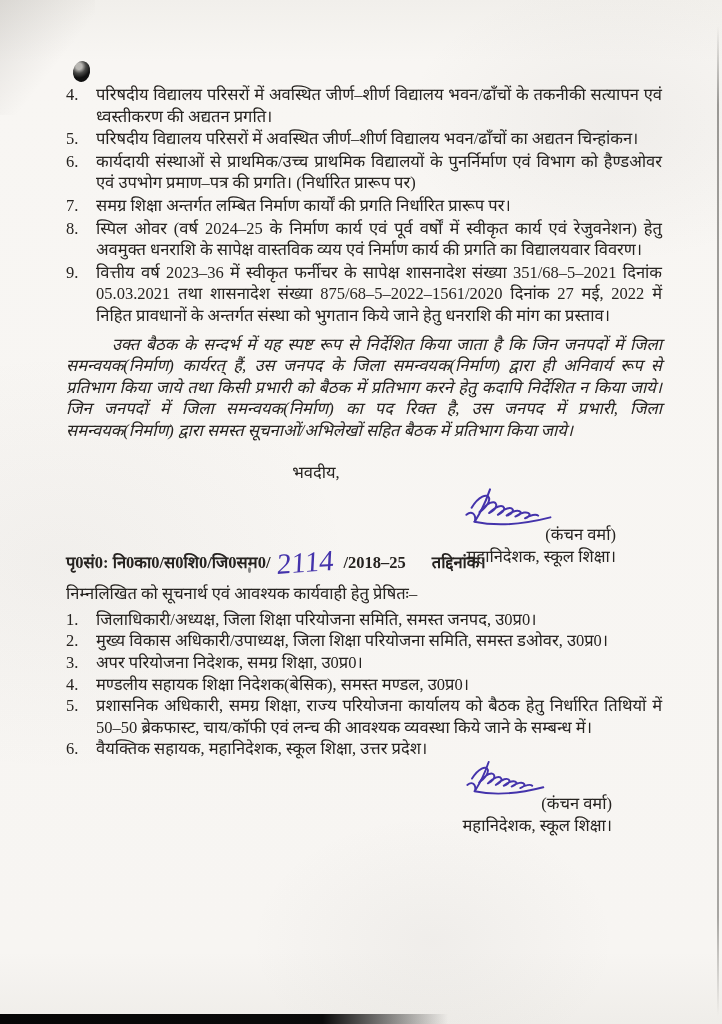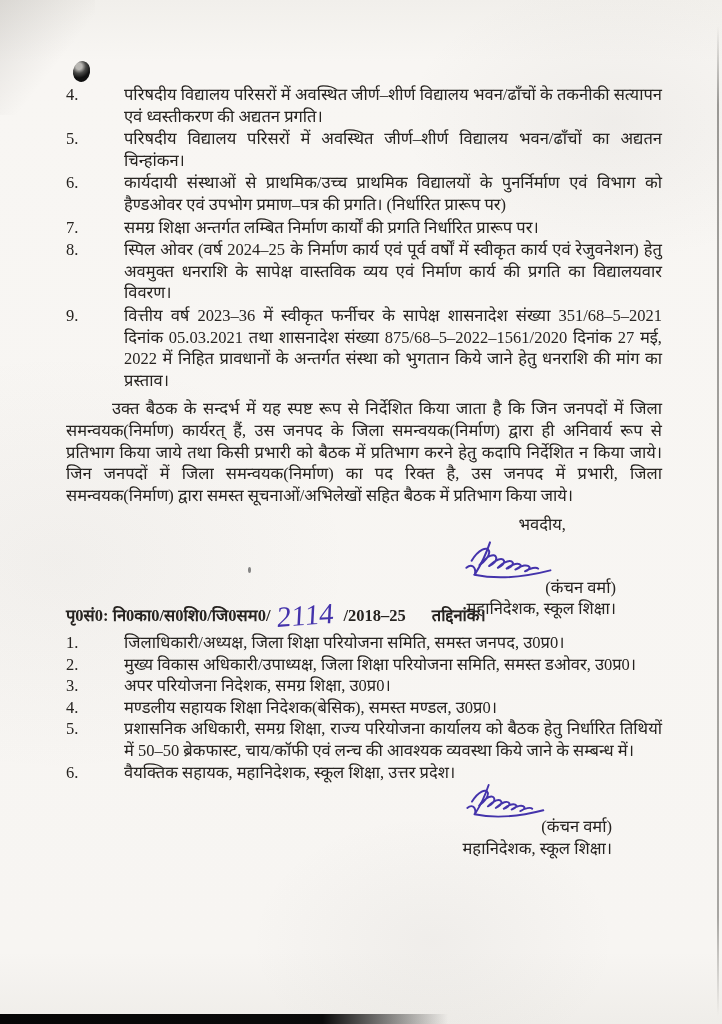--- a/index.html
+++ b/index.html
@@ -21,24 +21,24 @@
     transform:rotate(10deg);}
   .edge{position:absolute;right:3px;top:26px;bottom:8px;width:2px;
     background:linear-gradient(180deg,rgba(140,138,134,0) 0%,rgba(125,123,119,0.75) 8%,rgba(115,113,109,0.6) 90%,rgba(115,113,109,0) 100%);}
   .bottomband{position:absolute;left:0;bottom:0;height:10px;width:62%;
     background:linear-gradient(90deg,#060606 0%,#0b0b0b 72%,rgba(10,10,10,0) 100%);}
   .dot-artifact{position:absolute;left:248px;top:567px;width:3px;height:6px;background:#555;border-radius:50%;opacity:.7;}
 
   .content{position:absolute;left:66px;top:84px;width:596px;font-size:16.5px;line-height:21.6px;}
   .li{display:flex;margin-bottom:1px;}
   .num{flex:0 0 30px;}
-  .txt{flex:1;text-align:justify;margin-left:28px;}
+  .txt{flex:1;text-align:justify;}
   b{font-weight:normal;}
-  .para{margin:7px 0 0;text-align:justify;text-indent:46px;}
-  .closing{margin-top:8px;text-align:right;padding-right:96px;font-family:Liberation Serif, serif;}
+  .para{margin:7px 0 0;text-align:justify;text-indent:46px;font-style:italic;}
+  .closing{margin-top:20px;text-align:center;padding-right:96px;font-family:Liberation Serif, serif;}
   .sigblock{margin:2px 46px 0 auto;width:196px;text-align:right;}
   .sigblock.second{margin-top:-2px;margin-right:50px;}
   .sigblock svg{display:block;margin:0 auto -3px;}
   .refline{margin-top:-16px;font-weight:bold;line-height:24px;position:relative;}
   .handnum{display:inline-block;font-size:29px;font-weight:400;line-height:0;position:relative;top:4px;
     margin:0 9px 0 7px;transform:rotate(-4deg) skewX(-7deg);}
   .tadd{margin-left:26px;}
   .fwd{margin-top:8px;}
   .cc{margin-top:4px;}
   .cc .li{margin-bottom:0;}
@@ -91,20 +91,21 @@
         <path d="M17 41 C18 33 13 29 7 34"></path>
         <path d="M13 26 C21 13 31 9 33 15 C34 20 28 27 22 31 C31 20 39 17 41 22 C42 26 37 30 33 32 C41 24 48 22 50 26 C51 29 47 32 43 34 C51 26 58 25 60 28 C61 31 57 34 53 35 C60 29 67 28 69 31 C70 33 66 35 63 36 C70 31 77 30 79 33 C80 35 77 37 74 38 C80 34 87 33 89 35"></path>
         <path d="M16 42 C40 47 72 45 103 37"></path>
       </svg>
       <div class="name">(कंचन वर्मा)</div>
       <div class="title">महानिदेशक, स्कूल शिक्षा।</div>
     </div>
 
     <div class="refline"><span>पृ0सं0: नि0का0/स0शि0/जि0सम0/</span><span class="handnum" style="color:#4433ab">2114</span><span>/2018–25</span><span class="tadd">तद्दिनांक।</span></div>
 
+    <div class="fwd">निम्नलिखित को सूचनार्थ एवं आवश्यक कार्यवाही हेतु प्रेषितः–</div>
 
     <div class="cc">
       <div class="li">
         <span class="num">1.</span>
         <span class="txt">जिलाधिकारी/अध्यक्ष, जिला शिक्षा परियोजना समिति, समस्त जनपद, उ0प्र0।</span>
       </div>
       <div class="li">
         <span class="num">2.</span>
         <span class="txt">मुख्य विकास अधिकारी/उपाध्यक्ष, जिला शिक्षा परियोजना समिति, समस्त डओवर, उ0प्र0।</span>
       </div>

